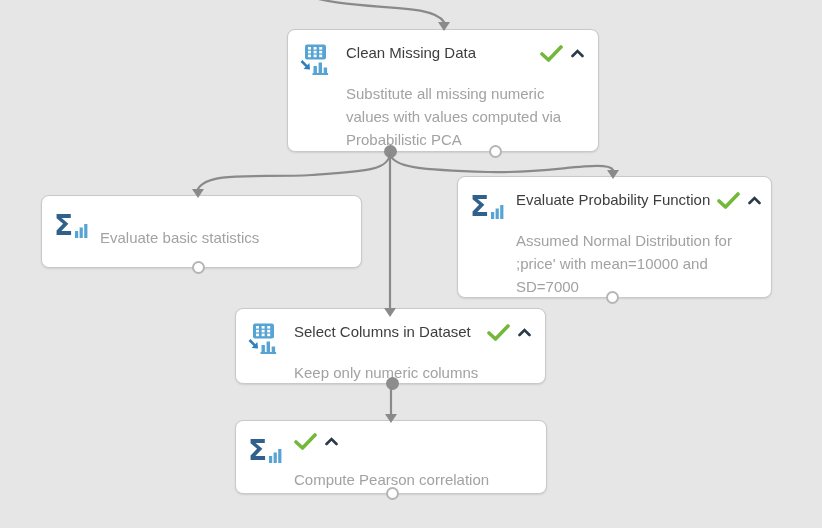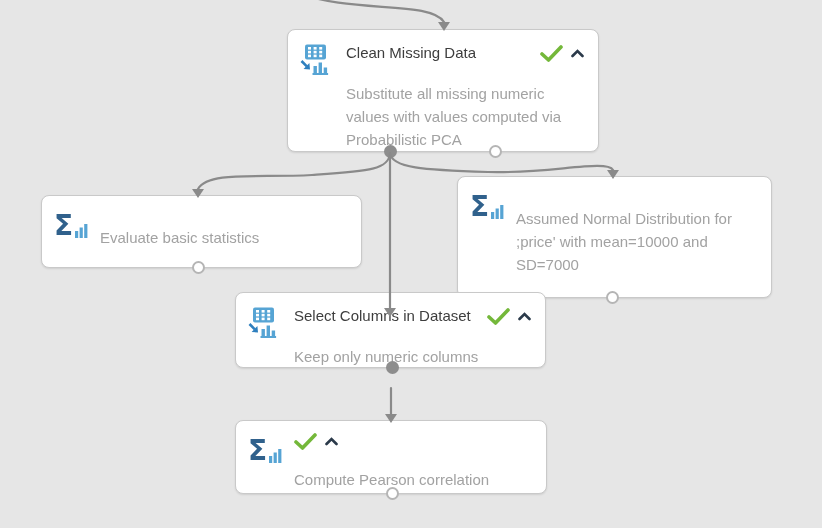--- a/index.html
+++ b/index.html
@@ -142,27 +142,40 @@
         <svg width="34" height="30" viewBox="0 0 34 30">
           <text x="0" y="24.5" font-size="28" font-weight="bold" fill="var(--icon-dark-steel)" font-family="DejaVu Sans, sans-serif">Σ</text>
           <g fill="var(--icon-blue)">
             <rect x="21" y="21" width="3.2" height="7"></rect>
             <rect x="25.6" y="17.5" width="3.2" height="10.5"></rect>
             <rect x="30.2" y="14" width="3.2" height="14"></rect>
           </g>
         </svg>
       </span>
       <div class="node-content">
+        <div class="title-row">
+          <span class="node-title">Evaluate Probability Function</span>
+          <span class="check">
+            <svg width="23" height="17" viewBox="0 0 23 17">
+                <path d="M2 9 L8.5 15 L21 2" stroke="var(--check-green)" stroke-width="3.6" fill="none" stroke-linecap="round" stroke-linejoin="round"></path>
+              </svg>
+          </span>
+          <span class="chev">
+            <svg width="13" height="9" viewBox="0 0 13 9">
+                <path d="M1.5 7 L6.5 2 L11.5 7" stroke="var(--chevron-dark)" stroke-width="2.6" fill="none" stroke-linecap="round"></path>
+              </svg>
+          </span>
+        </div>
         <div class="node-desc">Assumed Normal Distribution for ;price' with mean=10000 and SD=7000</div>
       </div>
     </div>
     <span class="port hollow" style="left:148px;"></span>
   </div>
 
-  <div class="node" style="left:235px; top:292px; width:311px; height:76px;">
+  <div class="node" style="left:235px; top:308px; width:311px; height:76px;">
     <div class="node-grid">
       <span class="module-icon">
         <svg width="32" height="31" viewBox="0 0 32 31">
           <rect x="5" y="0.5" width="21" height="15" rx="2" fill="var(--icon-blue)"></rect>
           <g fill="#ffffff">
             <rect x="8" y="3" width="3" height="2.6"></rect>
               <rect x="13.6" y="3" width="3" height="2.6"></rect>
               <rect x="19.2" y="3" width="3" height="2.6"></rect>
             <rect x="8" y="6.8" width="3" height="2.6"></rect>
               <rect x="13.6" y="6.8" width="3" height="2.6"></rect>

